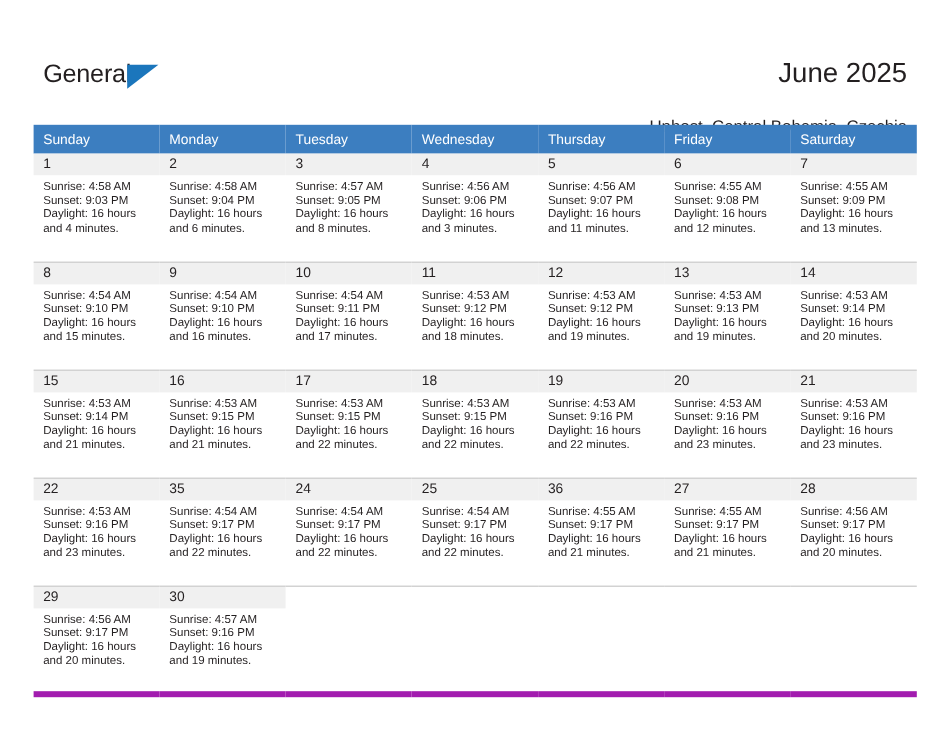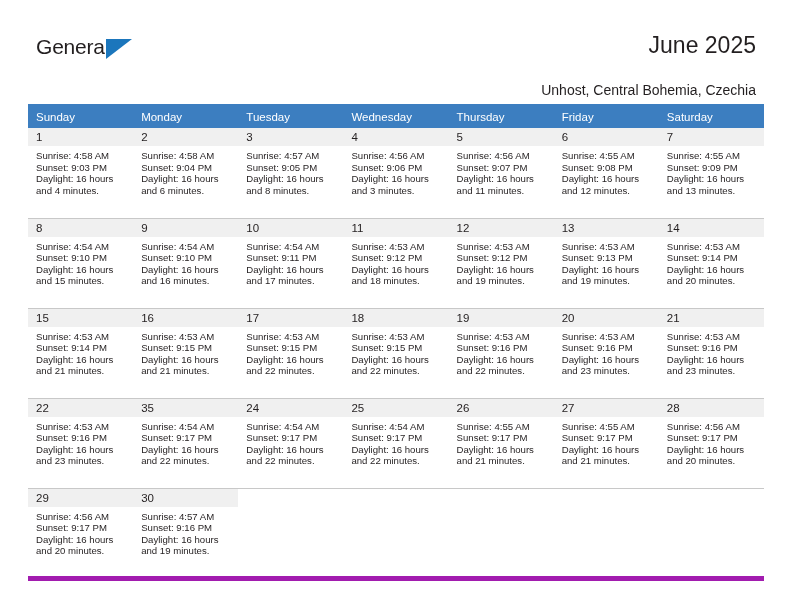--- a/index.html
+++ b/index.html
@@ -10,21 +10,21 @@
     background: #ffffff;
     font-family: "Liberation Sans", sans-serif;
     color: #231f20;
     overflow: hidden;
   }
   .page { position: relative; width: 792px; height: 612px; }
 
   
   .top {
     position: absolute;
-    left: 0; right: 0; top: 0;
+    left: 0; right: 0; top: 15px;
     height: 98px;
     padding: 0 36px;
   }
   .logo {
     position: absolute;
     left: 36px;
     top: 36px;
     width: 120px;
     height: 46px;
     line-height: 1;
@@ -377,21 +377,21 @@
           <td>
             <div class="daynum">25</div>
             <div class="info">
               <div>Sunrise: 4:54 AM</div>
               <div>Sunset: 9:17 PM</div>
               <div>Daylight: 16 hours</div>
               <div>and 22 minutes.</div>
             </div>
           </td>
           <td>
-            <div class="daynum">26</div>
+            <div class="daynum">36</div>
             <div class="info">
               <div>Sunrise: 4:55 AM</div>
               <div>Sunset: 9:17 PM</div>
               <div>Daylight: 16 hours</div>
               <div>and 21 minutes.</div>
             </div>
           </td>
           <td>
             <div class="daynum">27</div>
             <div class="info">

